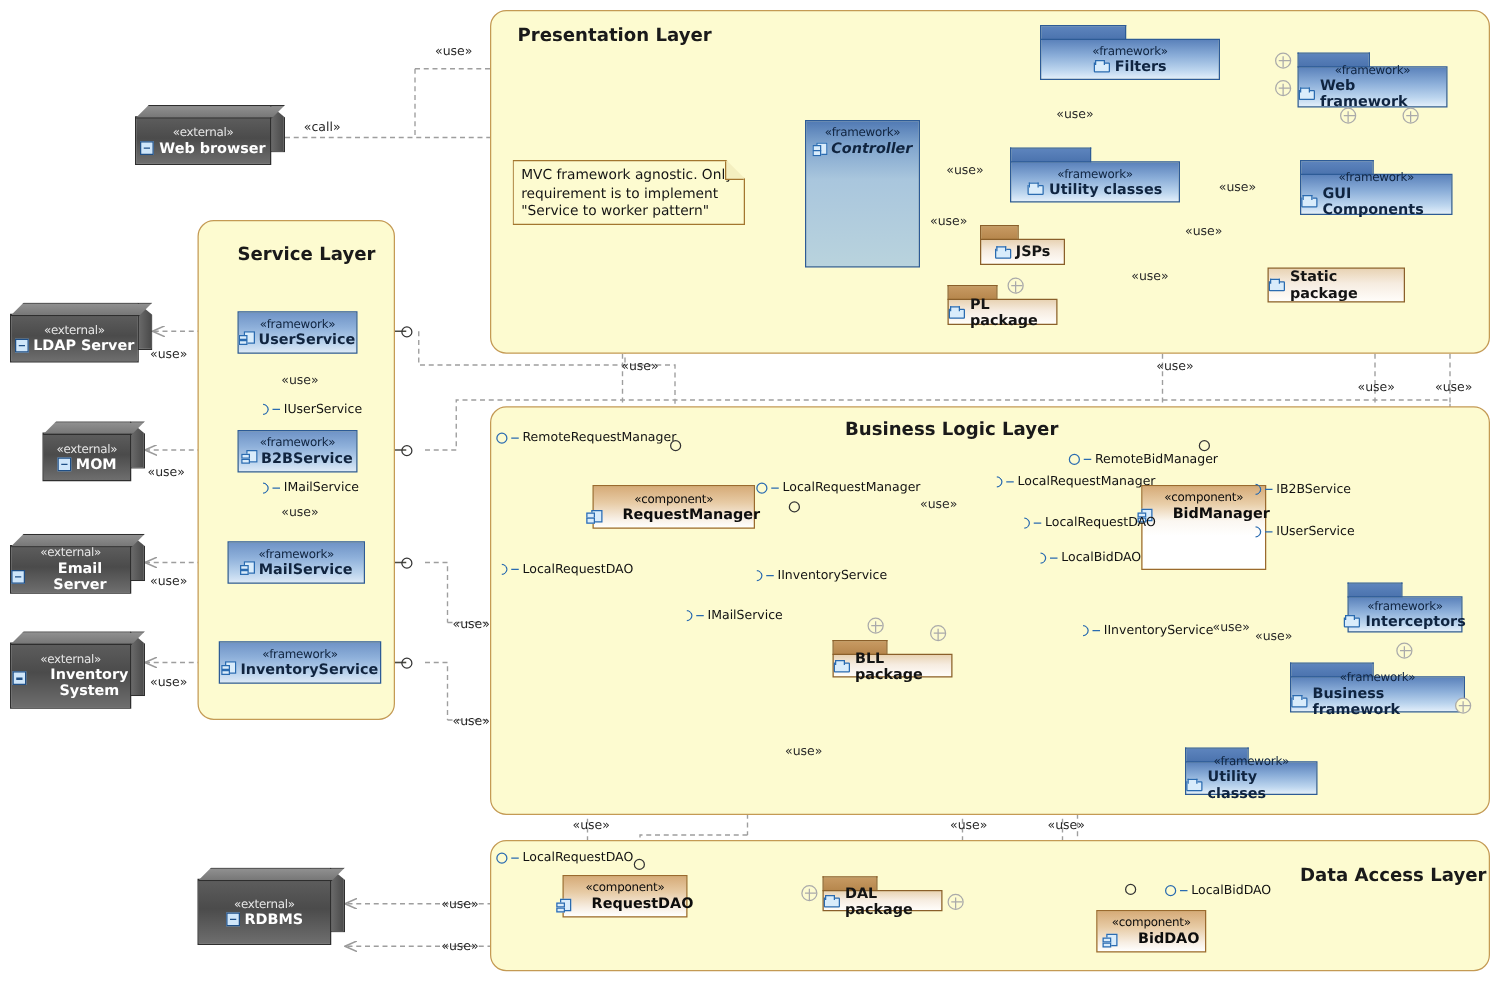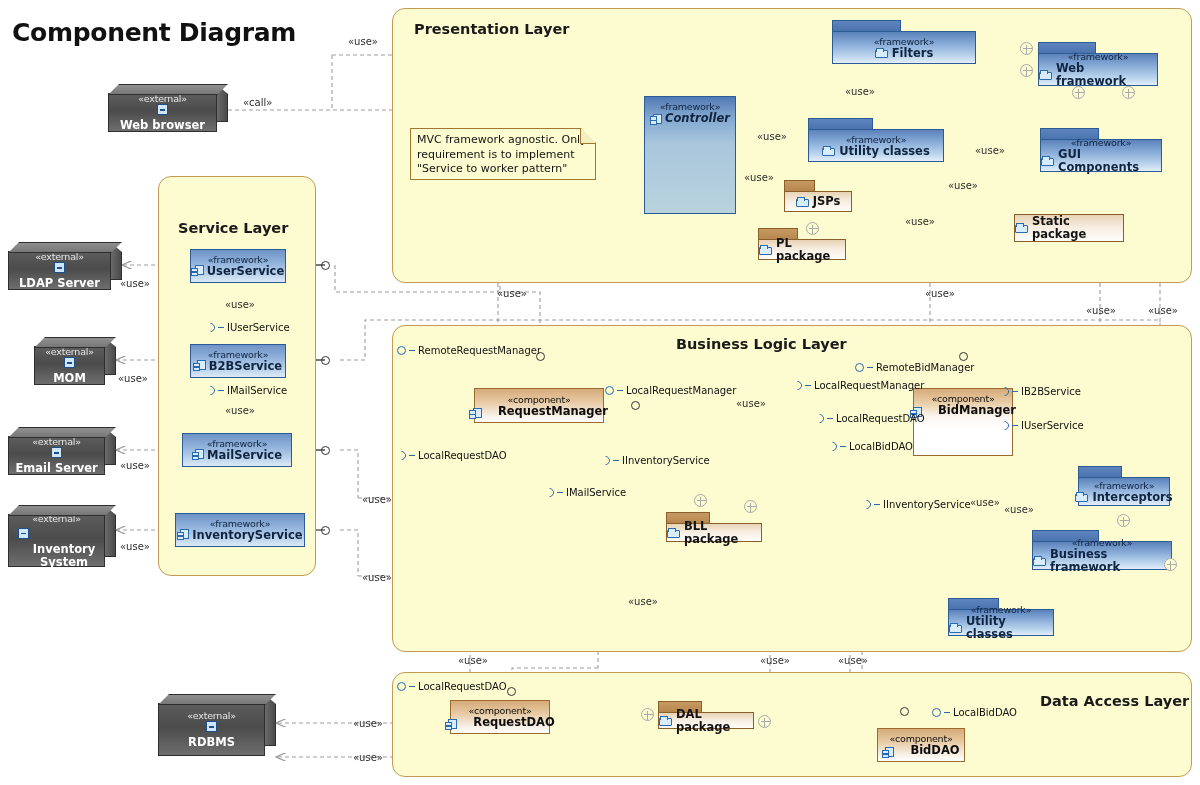--- a/index.html
+++ b/index.html
@@ -53,21 +53,21 @@
     clip-path:polygon(0 0,100% 10px,100% 100%,0 calc(100% - 0px));
   }
   .ext .lid {
     position:absolute; left:0; top:0; right:0; height:11px;
     background:linear-gradient(180deg,#909090,#777);
     border:1px solid #2e2e2e;
     clip-path:polygon(0 100%, 11px 0, 100% 0, calc(100% - 11px) 100%);
   }
   .ext .stereo { color:#e6e6e6; }
   .ext .nname  { color:#ffffff; }
-  .ext .row { display:flex; align-items:center; gap:4px; justify-content:flex-end;flex-direction:column; }
+  .ext .row { display:flex; align-items:center; gap:4px; justify-content:flex-end; }
 
   
   .fwcomp {
     position:absolute;
     background:linear-gradient(180deg,#6f93c6 0%,#8eb0da 38%,#b9d2ec 75%,#dce9f7 100%);
     border:1.3px solid #2d5b96;
     display:flex; flex-direction:column; align-items:center; justify-content:center;
     color:#10243f;
   }
   .fwcomp .row { display:flex; align-items:flex-start; gap:3px; }
@@ -318,27 +318,26 @@
       <path d="M700,498 L700,512"></path>
       <path d="M750,498 L750,512"></path>
       <path d="M1123,522 L1123,538"></path>
       <path d="M1170,565 L1170,600 L1050,600"></path>
       <path d="M555,715 L648,715"></path>
       <path d="M668,715 L760,715"></path>
       <path d="M795,722 L795,745"></path>
     </g>
   </svg>
 
-  <div class="abs diagram-title" style="left:12px; top:18px;">Component Diagram</div>
 
   <div class="abs layer" style="left:392px; top:8px; width:800px; height:275px;"></div>
   <div class="abs layer-title" style="left:414px; top:21px;">Presentation Layer</div>
 
   <div class="abs layer" style="left:158px; top:176px; width:158px; height:400px;"></div>
-  <div class="abs layer-title" style="left:178px; top:196px;margin-top:24px;">Service Layer</div>
+  <div class="abs layer-title" style="left:190px; top:196px;">Service Layer</div>
 
   <div class="abs layer" style="left:392px; top:325px; width:800px; height:327px;"></div>
   <div class="abs layer-title" style="left:676px; top:336px;">Business Logic Layer</div>
 
   <div class="abs layer" style="left:392px; top:672px; width:800px; height:105px;"></div>
   <div class="abs layer-title" style="left:1040px; top:693px;">Data Access Layer</div>
 
   <div class="ext" style="left:108px; top:84px; width:120px; height:48px;">
     <div class="side"></div>
     <div class="face">

